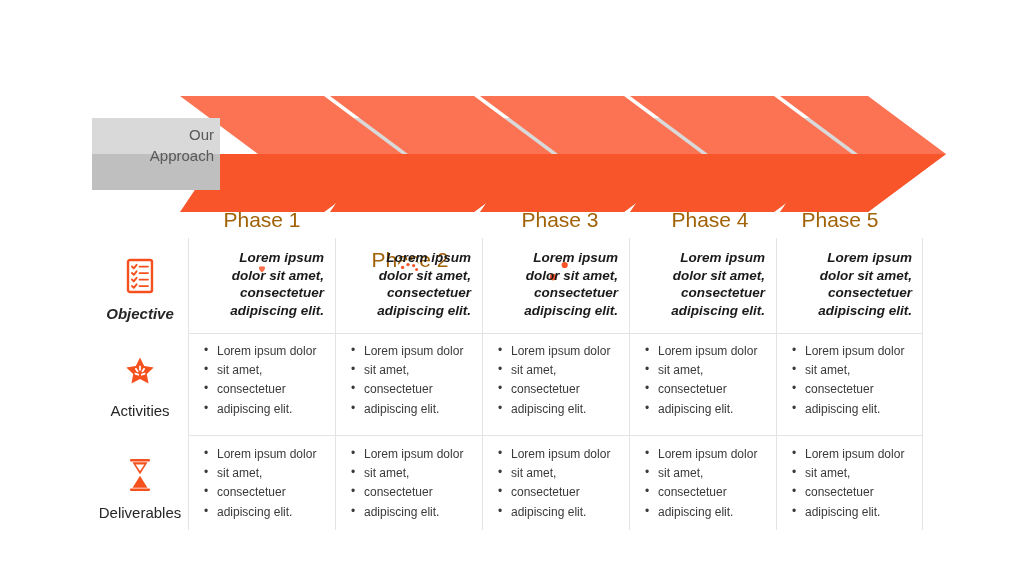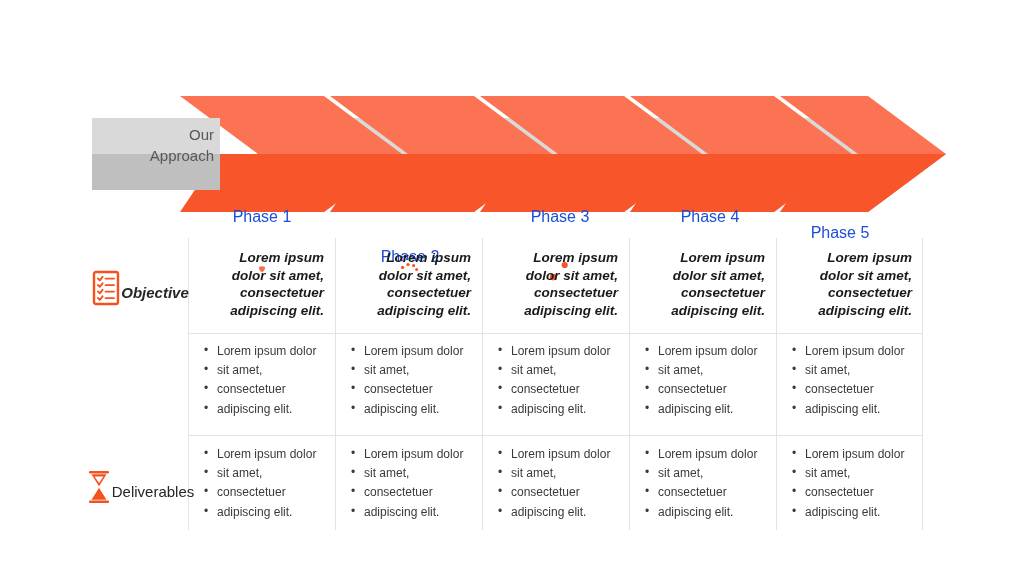--- a/index.html
+++ b/index.html
@@ -26,42 +26,42 @@
   .approach-box { position: absolute; left: 92px; top: 22px; width: 128px; height: 72px; }
   .approach-top { position: absolute; left:0; top:0; width:128px; height:36px; background:#d9d9d9; }
   .approach-bot { position: absolute; left:0; top:36px; width:128px; height:36px; background:#bfbfbf; }
   .approach-txt {
     position: absolute; left: 0; top: 0; width: 128px; height: 53px;
     display: flex; flex-direction: column; align-items: flex-end; justify-content: center;
     padding-right: 6px; color: #595959; font-size: 15px; line-height: 21px;
   }
 
   .phase-label {
-    position: absolute; top: 112px; color: #1d4ed8;
-    font-size: 16px; text-align: center; width: 160px;
+    position: absolute; top: 112px; color: #a16207;
+    font-size: 21px; text-align: center; width: 160px;
   }
   .stage-label {
     position: absolute; top: 191px; color: #ffffff;
     font-size: 13px; font-weight: bold; text-align: right; width: 160px;
   }
   .stage-icon {
     position: absolute; top: 160px; width: 160px;
     display: flex; justify-content: center; align-items: center; height: 30px;
   }
   .stage-icon svg { display: block; }
 
   
   .table { position: absolute; left: 92px; top: 234px; width: 830px; height: 300px; }
 
   .vline { position: absolute; top: 4px; width: 1px; height: 292px; background: #e3e3e3; }
   .hline { position: absolute; left: 96px; width: 734px; height: 1px; background: #e3e3e3; }
 
   .rowicon {
     position: absolute; left: 0; width: 96px;
-    display: flex; align-items: center; justify-content: center;
+    display: flex; flex-direction: column; align-items: center; justify-content: center;
   }
   .rowicon .glyph { height: 42px; display:flex; align-items:center; justify-content:center; }
   .rowicon .lbl { margin-top: 8px; font-size: 15px; color: #262626; white-space: nowrap; }
   .rowicon .lbl.em { font-style: italic; font-weight: bold; }
 
   .cell { position: absolute; }
   .obj-text {
     font-style: italic; font-weight: bold; font-size: 13.5px;
     line-height: 17.5px; color: #1a1a1a; text-align: right;
   }
@@ -183,21 +183,21 @@
         <rect x="25" y="9" width="2.4" height="8" rx="1"></rect>
         <rect x="29" y="5" width="2.4" height="16" rx="1"></rect>
         <rect x="33" y="11" width="2.4" height="4" rx="1"></rect>
         <rect x="37" y="9" width="2.4" height="8" rx="1"></rect>
         <rect x="41" y="11" width="2.4" height="4" rx="1"></rect>
       </g>
         </svg>
     </div>
     <div class="stage-label" style="left:630px;">Operate</div>
 
-    <div class="phase-label" style="left:760px;margin-top:16px;">Phase 5</div>
+    <div class="phase-label" style="left:760px;">Phase 5</div>
     <div class="stage-icon" style="left:760px;">
       <svg width="40" height="22" viewBox="0 0 40 22">
         <g stroke="#ffffff" stroke-width="2.6" fill="none" stroke-linecap="round" stroke-linejoin="round">
           <polyline points="9,3 2,11 9,19"></polyline>
           <polyline points="31,3 38,11 31,19"></polyline>
         </g>
         <g fill="#ffffff">
           <circle cx="15" cy="11" r="1.7"></circle>
             <circle cx="20" cy="11" r="1.7"></circle>
             <circle cx="25" cy="11" r="1.7"></circle>
@@ -237,20 +237,35 @@
       </div>
       <div class="lbl em">Objective</div>
     </div>
 
     <div class="cell obj-text" style="left:112px; top:15px; width:120px;">Lorem ipsum dolor sit amet, consectetuer adipiscing elit.</div>
     <div class="cell obj-text" style="left:259px; top:15px; width:120px;">Lorem ipsum dolor sit amet, consectetuer adipiscing elit.</div>
     <div class="cell obj-text" style="left:406px; top:15px; width:120px;">Lorem ipsum dolor sit amet, consectetuer adipiscing elit.</div>
     <div class="cell obj-text" style="left:553px; top:15px; width:120px;">Lorem ipsum dolor sit amet, consectetuer adipiscing elit.</div>
     <div class="cell obj-text" style="left:700px; top:15px; width:120px;">Lorem ipsum dolor sit amet, consectetuer adipiscing elit.</div>
 
+    <div class="rowicon" style="top:110px; height:82px;">
+      <div class="glyph">
+        <svg width="34" height="34" viewBox="0 0 34 34">
+          <path fill="#f4511e" d="M17 1.5l4.2 8.6 9.5 1.3-6.9 6.6 1.7 9.4L17 22.9 8.5 27.4l1.7-9.4-6.9-6.6 9.5-1.3z"></path>
+          <g fill="#ffffff">
+            <path d="M17 9.4c.5 0 .9.4.9.9v4.1h-1.8v-4.1c0-.5.4-.9.9-.9z"></path>
+            <path d="M12.4 12.1c.4-.3 1-.2 1.2.2l2.1 3.2-1.5.9-2.1-3.2c-.2-.4-.1-.9.3-1.1z"></path>
+            <path d="M21.6 12.1c.4.2.5.7.3 1.1l-2.1 3.2-1.5-.9 2.1-3.2c.2-.4.8-.5 1.2-.2z"></path>
+            <path d="M11.5 17.4c.1-.5.6-.8 1.1-.6l3.6 1.2-.6 1.7-3.6-1.2c-.5-.2-.7-.7-.5-1.1z"></path>
+            <path d="M22.5 17.4c.2.4 0 .9-.5 1.1l-3.6 1.2-.6-1.7 3.6-1.2c.5-.2 1 .1 1.1.6z"></path>
+          </g>
+        </svg>
+      </div>
+      <div class="lbl">Activities</div>
+    </div>
 
     <ul class="bullets cell" style="left:112px; top:108px; width:125px;">
       <li>Lorem ipsum dolor</li>
       <li>sit amet,</li>
       <li>consectetuer</li>
       <li>adipiscing elit.</li>
     </ul>
     <ul class="bullets cell" style="left:259px; top:108px; width:125px;">
       <li>Lorem ipsum dolor</li>
       <li>sit amet,</li>

